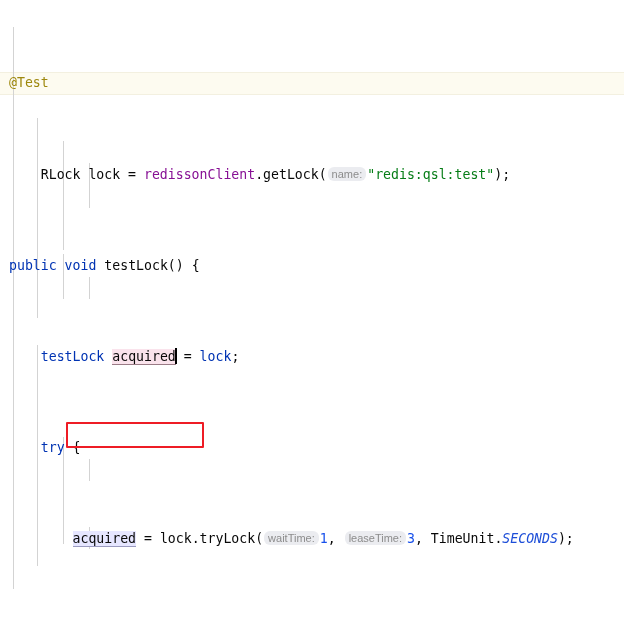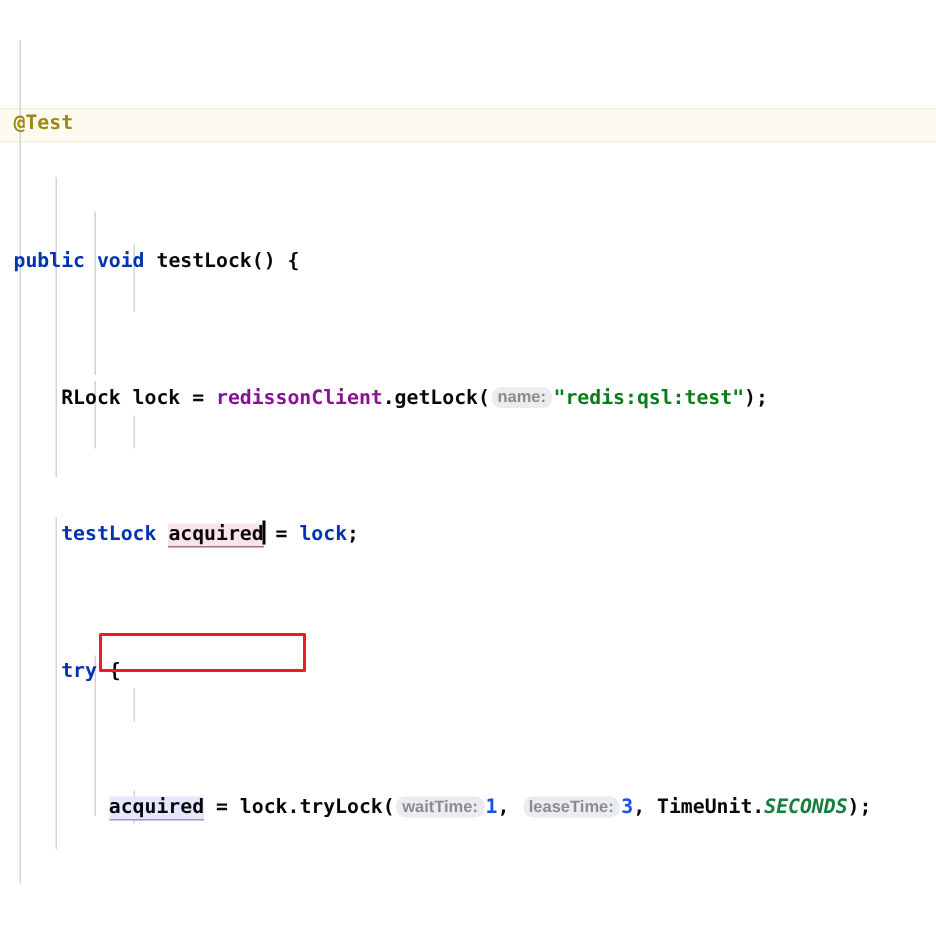--- a/index.html
+++ b/index.html
@@ -14,21 +14,20 @@
     font-family: "DejaVu Sans Mono", "Liberation Mono", monospace;
   }
 
   #editor {
     position: relative;
     width: 578px;
     height: 620px;
     background: #ffffff;
     font-size: 13.2px;
     line-height: 22.8px;
-    font-weight: bold;
   }
 
   
   .guides {
     position: absolute;
     top: 0; left: 0;
     width: 624px; height: 620px;
     pointer-events: none;
   }
   .guide {
@@ -72,21 +71,21 @@
     padding-left: 9px;
     white-space: pre;
     position: relative;
   }
 
   
   .kw      { color: #0033b3; }               
   .anno    { color: #9e880d; }               
   .str     { color: #067d17; }               
   .num     { color: #1750eb; }  
-  .stat    { color: #15803d; font-style: italic; margin-top: 11px; }  
+  .stat    { color: #1d4ed8; font-style: italic; margin-top: 11px; }  
   .fld     { color: #871094; }               
   .plain   { color: #080808; }
 
   
   .hint {
     background: #ebecf0;
     color: #8c8c8c;
     border-radius: 6px;
     padding: 1px 4px 1px 4px;
     font-size: 11px;
@@ -145,24 +144,24 @@
     <div class="guide" style="left:89px; top:163px; height:45px;"></div>
     <div class="guide" style="left:89px; top:277px; height:22px;"></div>
     <div class="guide" style="left:89px; top:459px; height:22px;"></div>
     <div class="guide" style="left:89px; top:527px; height:22px;"></div>
   </div>
 
   <div class="code">
 
     <div class="line"><span class="anno">@Test</span></div>
 
+    <div class="line">    <span class="plain">RLock lock = </span><span class="fld">redissonClient</span><span class="plain">.getLock(</span><span class="hint">name:</span><span class="str">"redis:qsl:test"</span><span class="plain">);</span></div>
+
     <div class="line"><span class="kw">public</span><span class="plain"> </span><span class="kw">void</span><span class="plain"> </span><span class="plain">testLock() {</span></div>
 
-    <div class="line">    <span class="plain">RLock lock = </span><span class="fld">redissonClient</span><span class="plain">.getLock(</span><span class="hint">name:</span><span class="str">"redis:qsl:test"</span><span class="plain">);</span></div>
-
     <div class="line">    <span class="kw">testLock</span><span class="plain"> </span><span class="hl-caret">acquired</span><span class="caret"></span><span class="plain"> = </span><span class="kw">lock</span><span class="plain">;</span></div>
 
     <div class="line">    <span class="kw">try</span><span class="plain"> </span><span class="plain">{</span></div>
 
     <div class="line">        <span class="hl-use">acquired</span><span class="plain"> = </span><span class="plain">lock.tryLock(</span><span class="hint">waitTime:</span><span class="num">1</span><span class="plain">,</span><span class="plain"> </span><span class="hint">leaseTime:</span><span class="num">3</span><span class="plain">,</span><span class="plain"> TimeUnit.</span><span class="stat">SECONDS</span><span class="plain">);</span></div>
 
     <div class="line">        </div>
 
     
 

